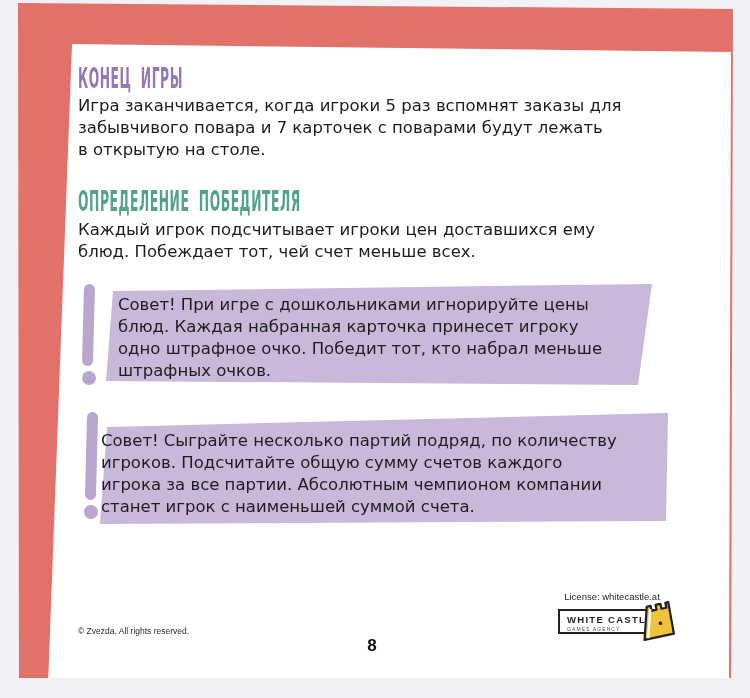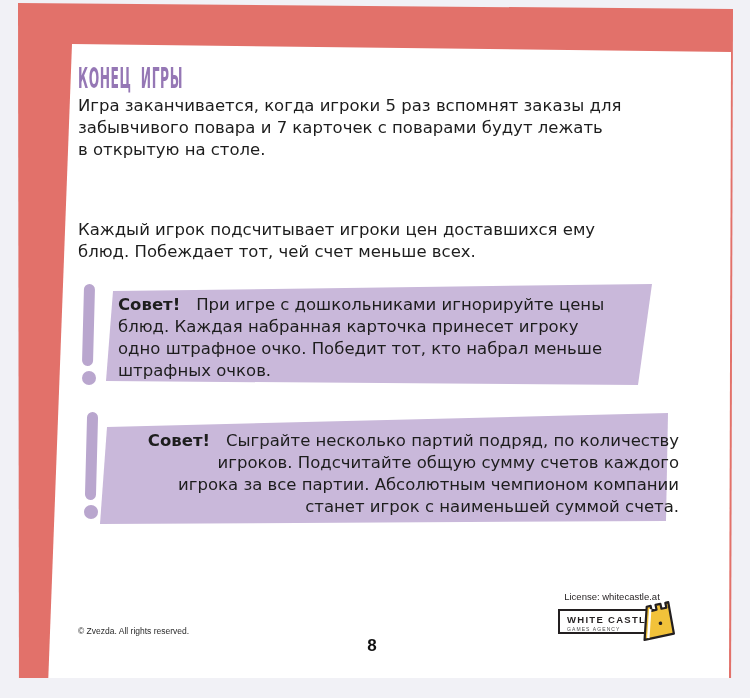--- a/index.html
+++ b/index.html
@@ -64,21 +64,21 @@
     background: var(--tip_bg);
   }
   .tip-box.box1 { clip-path: polygon(113px 291px, 652px 284px, 638px 385px, 106px 381px); }
   .tip-box.box2 { clip-path: polygon(107px 427px, 668px 413px, 666px 521px, 100px 524px); }
 
   .tip-text {
     color: var(--text_dark);
     font-size: 16.5px;
     line-height: 22px;
   }
-  .tip-label { font-weight: 700; margin-right: 16px; }
+  .tip-label { font-weight: 400; margin-right: 5px; }
   .tip-body  { white-space: pre-line; margin-top: 36px; }
 
   .excl-bar {
     position: absolute;
     width: 11px;
     background: var(--tip_icon);
     border-radius: 6px;
     transform: rotate(1.5deg);
   }
   .excl-dot {
@@ -131,37 +131,40 @@
   <div class="coral-sheet"></div>
   <div class="white-sheet"></div>
 
   <div class="abs" style="left:78px; top:64px;">
     <span class="heading h-purple">КОНЕЦ ИГРЫ</span>
   </div>
   <div class="abs body-text" style="left:78px; top:95px;">Игра заканчивается, когда игроки 5 раз вспомнят заказы для
 забывчивого повара и 7 карточек с поварами будут лежать
 в открытую на столе.</div>
 
+  <div class="abs" style="left:78px; top:187px;">
+    <span class="heading h-teal">ОПРЕДЕЛЕНИЕ ПОБЕДИТЕЛЯ</span>
+  </div>
   <div class="abs body-text" style="left:78px; top:219px;">Каждый игрок подсчитывает игроки цен доставшихся ему
 блюд. Побеждает тот, чей счет меньше всех.</div>
 
   <div class="tip-box box1"></div>
   <div class="excl-bar" style="left:83px; top:284px; height:82px;"></div>
   <div class="excl-dot" style="left:82px; top:371px;"></div>
   <div class="abs tip-text" style="left:118px; top:294px; width:545px;">
     <b class="tip-label">Совет!</b><span class="tip-body">При игре с дошкольниками игнорируйте цены
 блюд. Каждая набранная карточка принесет игроку
 одно штрафное очко. Победит тот, кто набрал меньше
 штрафных очков.</span>
   </div>
 
   <div class="tip-box box2"></div>
   <div class="excl-bar" style="left:86px; top:412px; height:88px;"></div>
   <div class="excl-dot" style="left:84px; top:505px;"></div>
-  <div class="abs tip-text" style="left:119px; top:430px; width:560px;text-align:right;">
+  <div class="abs tip-text" style="left:101px; top:430px; width:560px;">
     <b class="tip-label">Совет!</b><span class="tip-body">Сыграйте несколько партий подряд, по количеству
 игроков. Подсчитайте общую сумму счетов каждого
 игрока за все партии. Абсолютным чемпионом компании
 станет игрок с наименьшей суммой счета.</span>
   </div>
 
   <div class="abs small-print copyright" style="left:78px; top:626px;">© Zvezda. All rights reserved.</div>
 
   <div class="abs small-print license" style="left:553px; top:591px; width:118px;">License: whitecastle.at</div>
 

